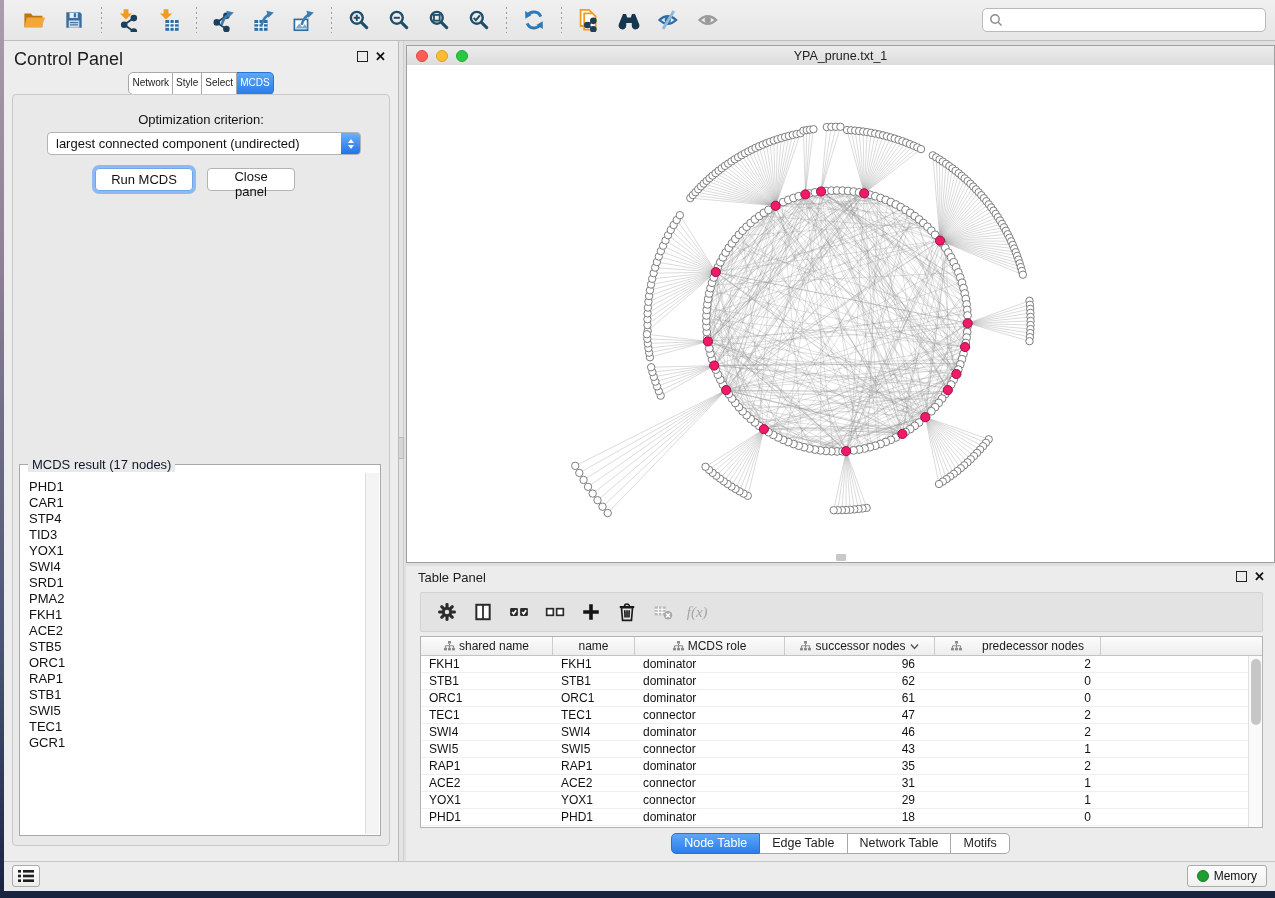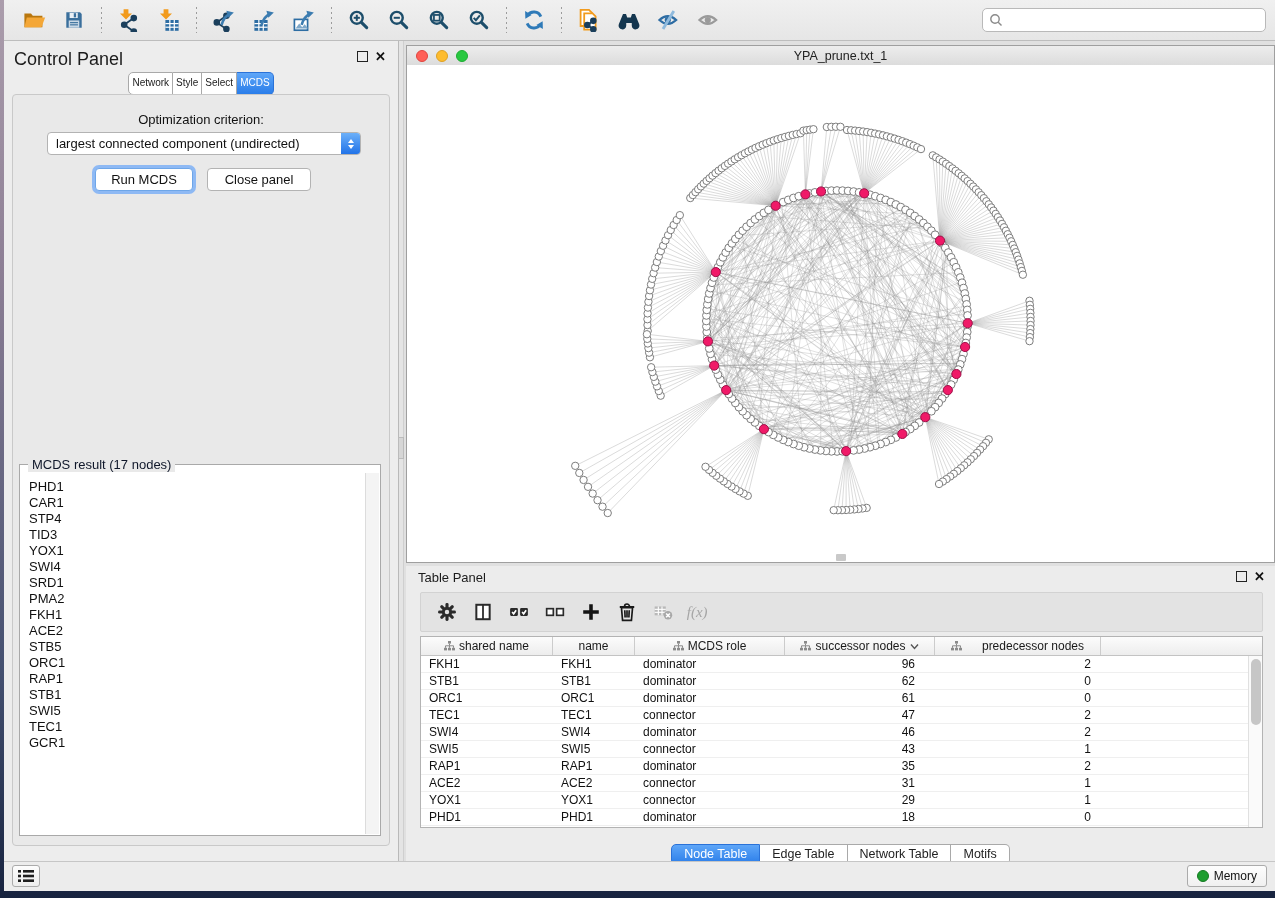--- a/index.html
+++ b/index.html
@@ -63,21 +63,21 @@
   #tptoolbar{left:14px;right:12px;top:26px;height:40px;background:#e3e3e3;border:1px solid #d2d2d2;border-radius:2px;display:flex;align-items:center;padding-left:8px;box-sizing:border-box;}
   .ttbtn{width:28px;height:28px;display:flex;align-items:center;justify-content:center;background:none;border:none;padding:0;margin:0 4px;}
   #tablebox{left:14px;right:12px;top:70px;height:192px;background:#fff;border:1px solid #b3b3b3;box-sizing:border-box;overflow:hidden;}
   #thead{display:flex;height:18px;background:linear-gradient(#fcfcfc,#ededed);border-bottom:1px solid #c3c3c3;justify-content:center;}
   .th{display:flex;align-items:center;justify-content:center;gap:4px;font-size:12px;color:#1a1a1a;border-right:1px solid #cccccc;box-sizing:border-box;height:18px;}
   .trow{display:flex;height:16px;border-bottom:1px solid #efefef;}
   .td{font-size:12px;color:#111;box-sizing:border-box;padding-left:8px;line-height:16px;white-space:nowrap;overflow:hidden;}
   .td.num{text-align:right;padding-left:0;}
   #vtrack{position:absolute;top:19px;right:0;bottom:0;width:13px;background:#fafafa;border-left:1px solid #e0e0e0;}
   #vthumb{position:absolute;top:3px;right:1px;width:10px;height:66px;background:#c6c6c6;border-radius:5px;}
-  #tptabs{left:0;right:0;top:267px;display:flex;justify-content:center;margin-top:11px;}
+  #tptabs{left:0;right:0;top:267px;display:flex;justify-content:center;}
   .seg.small{font-size:12.5px;padding:2px 12px 3px;}
   
   #statusbar{left:0;right:0;bottom:0;height:29px;background:#ececec;border-top:1px solid #c6c6c6;}
   #listbtn{left:8px;top:3px;width:28px;height:22px;background:linear-gradient(#fdfdfd,#ededed);border:1px solid #ababab;border-radius:3px;display:flex;align-items:center;justify-content:center;padding:0;}
   #membtn{right:8px;top:3px;height:22px;background:linear-gradient(#fdfdfd,#f0f0f0);border:1px solid #ababab;border-radius:3px;display:flex;align-items:center;gap:5px;padding:0 9px;font-size:12px;color:#111;font-family:"Liberation Sans",sans-serif;}
   #memdot{width:10px;height:10px;border-radius:50%;background:#1d9e2f;border:1px solid #157a22;}
   svg{display:block;}
 </style>
 </head>
 <body>
@@ -264,21 +264,21 @@
     <div id="cpbox" class="abs">
       <div id="critselect" class="abs">
         <span class="val">largest connected component (undirected)</span>
         <span class="stepper">
             <span class="tri-up"></span>
             <span class="tri-dn"></span>
           </span>
       </div>
       <div id="critlabel" class="abs">Optimization criterion:</div>
       <button class="pbtn focused abs" style="left:82px;top:73px;width:98px;">Run MCDS</button>
-      <button class="pbtn abs" style="left:194px;top:73px;width:104px;">Close panel</button>
+      <button class="pbtn abs" style="left:194px;top:73px;width:88px;">Close panel</button>
       <div id="fieldset" class="abs">
         <legend>MCDS result (17 nodes)</legend>
         <div id="mcdslist">
             <div class="li">PHD1</div>
             <div class="li">CAR1</div>
             <div class="li">STP4</div>
             <div class="li">TID3</div>
             <div class="li">YOX1</div>
             <div class="li">SWI4</div>
             <div class="li">SRD1</div>

